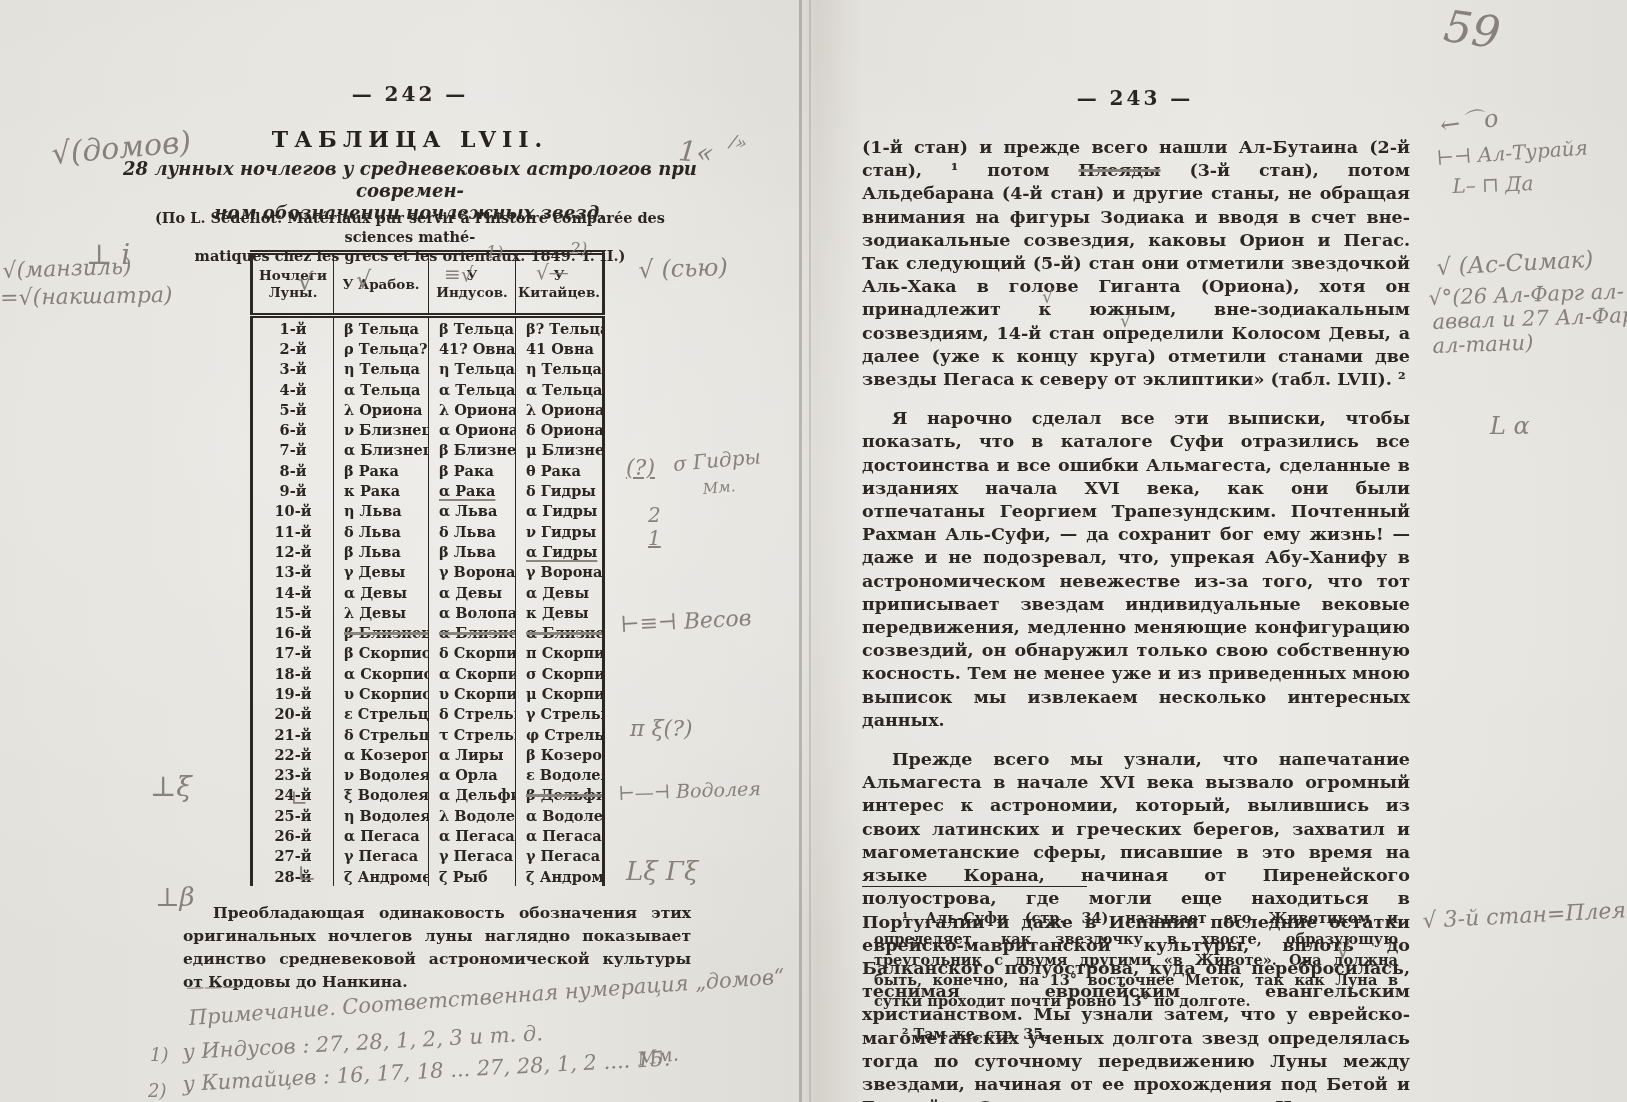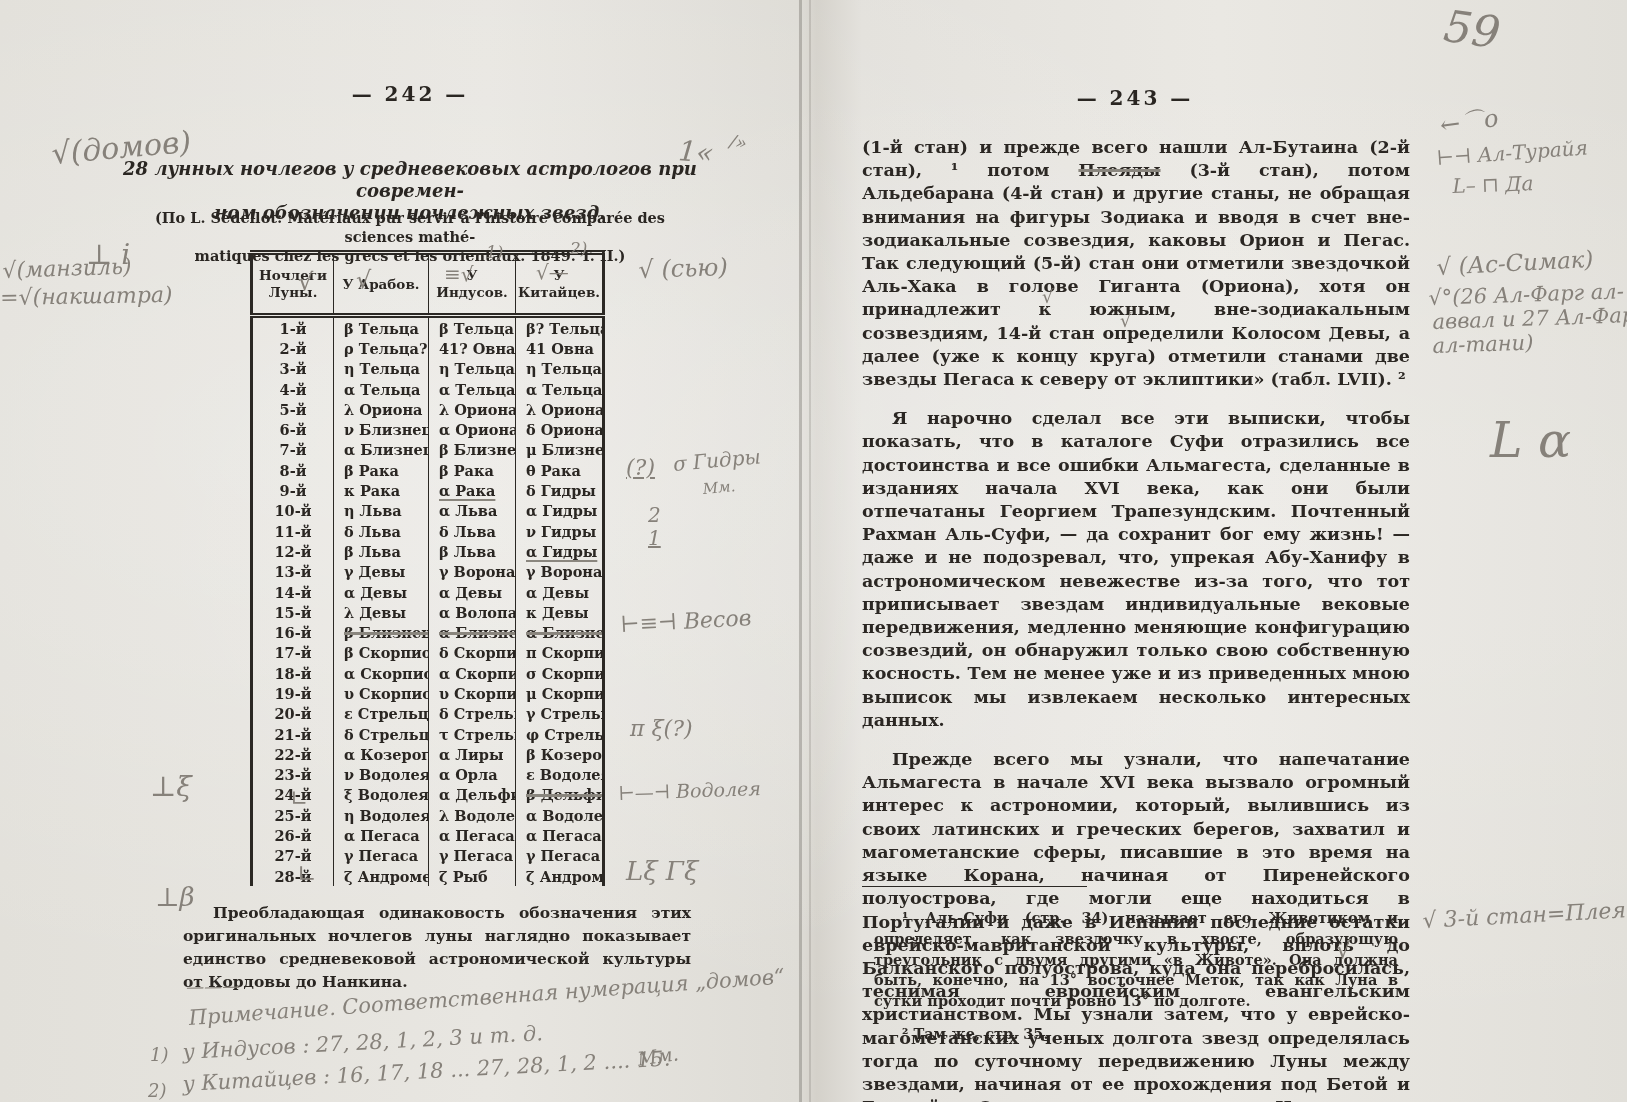--- a/index.html
+++ b/index.html
@@ -71,20 +71,21 @@
 </head>
 <body>
 
 <div id="spread">
   <div class="fold1"></div>
   <div class="fold2"></div>
 
   <div class="abs" style="left:0;top:0;width:795px;height:1102px;">
     <div class="abs center pgnum" style="left:160px;top:82px;width:500px;">— 242 —</div>
 
+    <div class="abs center tbl-title" style="left:160px;top:126px;width:500px;">ТАБЛИЦА LVII.</div>
 
     <div class="abs center subtitle" style="left:120px;top:158px;width:580px;">
       <div>28 лунных ночлегов у средневековых астрологов при современ-</div>
       <div>ном обозначении ночлежных звезд.</div>
     </div>
 
     <div class="abs center source" style="left:140px;top:208px;width:540px;">
       <div>(По L. Sédellot: Matériaux pur servir à l'histoire comparée des sciences mathé-</div>
       <div>matiques chez les grecs et les orientaux. 1849. T. II.)</div>
     </div>
@@ -325,21 +326,21 @@
       <div class="hw" style="left: 618px; top: 782px; font-size: 19px; transform: rotate(-2deg);">⊢—⊣ Водолея</div>
       <div class="hw" style="left: 626px; top: 856px; font-size: 26px;">Lξ Γξ</div>
       <div class="hw" style="left: 1448px; top: 0px; font-size: 44px; transform: rotate(8deg);">59</div>
       <div class="hw" style="left: 1438px; top: 110px; font-size: 24px; transform: rotate(-8deg);">←⌒o</div>
       <div class="hw" style="left: 1436px; top: 146px; font-size: 20px; transform: rotate(-4deg);">⊢⊣ Ал-Турайя</div>
       <div class="hw" style="left: 1452px; top: 174px; font-size: 20px; transform: rotate(-2deg);">L– ⊓ Да</div>
       <div class="hw" style="left: 1436px; top: 254px; font-size: 23px; transform: rotate(-3deg);">√ (Ас-Симак)</div>
       <div class="hw" style="left: 1428px; top: 286px; font-size: 21px; transform: rotate(-2deg);">√°(26 Ал-Фарг ал-</div>
       <div class="hw" style="left: 1432px; top: 310px; font-size: 21px; transform: rotate(-2deg);">аввал и 27 Ал-Фарг</div>
       <div class="hw" style="left: 1432px; top: 334px; font-size: 21px; transform: rotate(-2deg);">ал-тани)</div>
-      <div class="hw" style="left: 1490px; top: 412px; font-size: 49px;">L α</div>
+      <div class="hw" style="left: 1490px; top: 412px; font-size: 24px;">L α</div>
       <div class="hw" style="left: 1422px; top: 908px; font-size: 22px; transform: rotate(-3deg);">√ 3-й стан=Плеяды.</div>
       <div class="hw" style="left: 1336px; top: 936px; font-size: 24px;">√</div>
       <div class="hw" style="left: 1042px; top: 286px; font-size: 18px;">√</div>
       <div class="hw" style="left: 1120px; top: 310px; font-size: 18px;">√</div>
       <div class="hw" style="left: 186px; top: 976px; font-size: 18px; transform: rotate(-1deg);">———</div>
       <div class="hw" style="left: 188px; top: 1006px; font-size: 21px; transform: rotate(-4deg);">Примечание.  Соответственная нумерация „домов“</div>
       <div class="hw" style="left: 150px; top: 1044px; font-size: 18px;">1)</div>
       <div class="hw" style="left: 182px; top: 1040px; font-size: 21px; transform: rotate(-3deg);">у Индусов : 27, 28, 1, 2, 3 и т. д.</div>
       <div class="hw" style="left: 148px; top: 1080px; font-size: 18px;">2)</div>
       <div class="hw" style="left: 182px; top: 1072px; font-size: 21px; transform: rotate(-3deg);">у Китайцев : 16, 17, 18 ... 27, 28, 1, 2 .... 15.</div>

